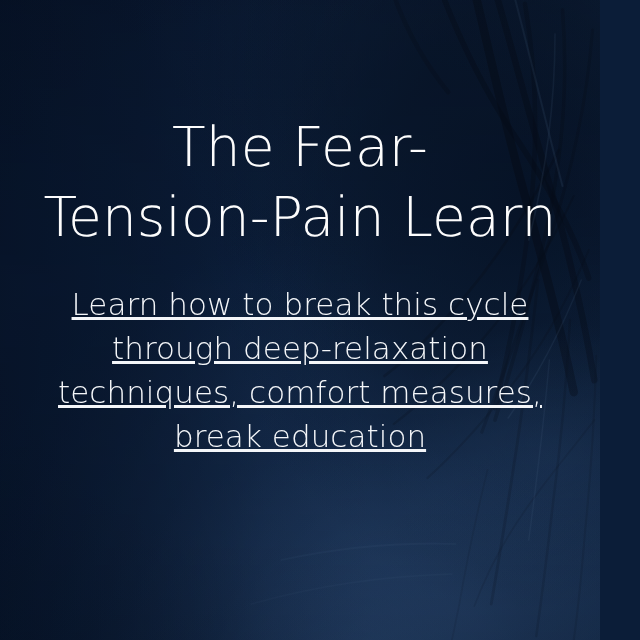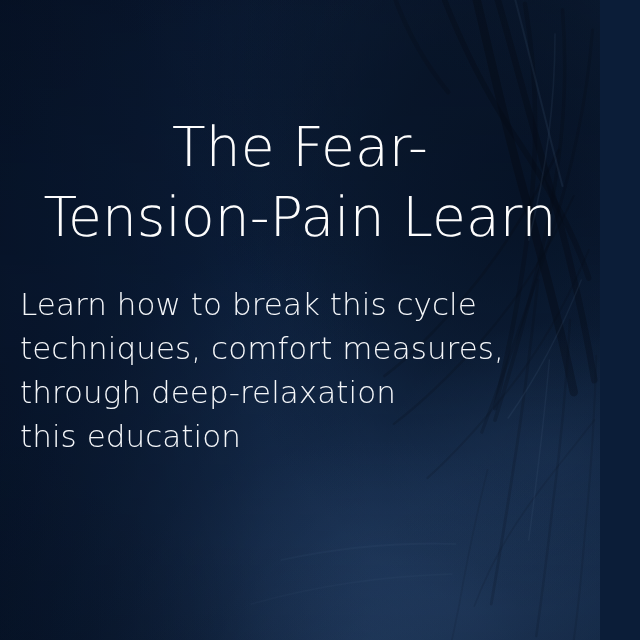--- a/index.html
+++ b/index.html
@@ -103,27 +103,28 @@
     font-weight: 300;
     letter-spacing: 0.1px;
     text-rendering: geometricPrecision;
   }
   .headline .hl-line { display: block; white-space: nowrap; }
 
   .subhead {
     margin: 0;
     margin-top: 30px;
     width: 560px;
-    text-align: left;
+    text-align: center;
     color: #f4f6f9;
     font-family: "DejaVu Sans", "Liberation Sans", sans-serif;
     font-size: 31px;
     line-height: 44px;
     font-weight: 300;
     letter-spacing: 0.05px;
+    text-decoration: underline;
   }
   .subhead .sub-line { display: block; white-space: nowrap; }
 </style>
 </head>
 <body>
 
 <div class="canvas">
 
   <div class="bg-layer bg-base"></div>
   <div class="bg-layer bg-hair-mass"></div>
@@ -170,19 +171,19 @@
 
   <div class="content">
 
     <h1 class="headline">
       <span class="hl-line">The Fear-</span>
       <span class="hl-line">Tension-Pain Learn</span>
     </h1>
 
     <p class="subhead">
       <span class="sub-line">Learn how to break this cycle</span>
+      <span class="sub-line">through deep-relaxation</span>
       <span class="sub-line">techniques, comfort measures,</span>
-      <span class="sub-line">through deep-relaxation</span>
-      <span class="sub-line">this education</span>
+      <span class="sub-line">break education</span>
     </p>
 
   </div>
 </div>
 
 </body></html>

